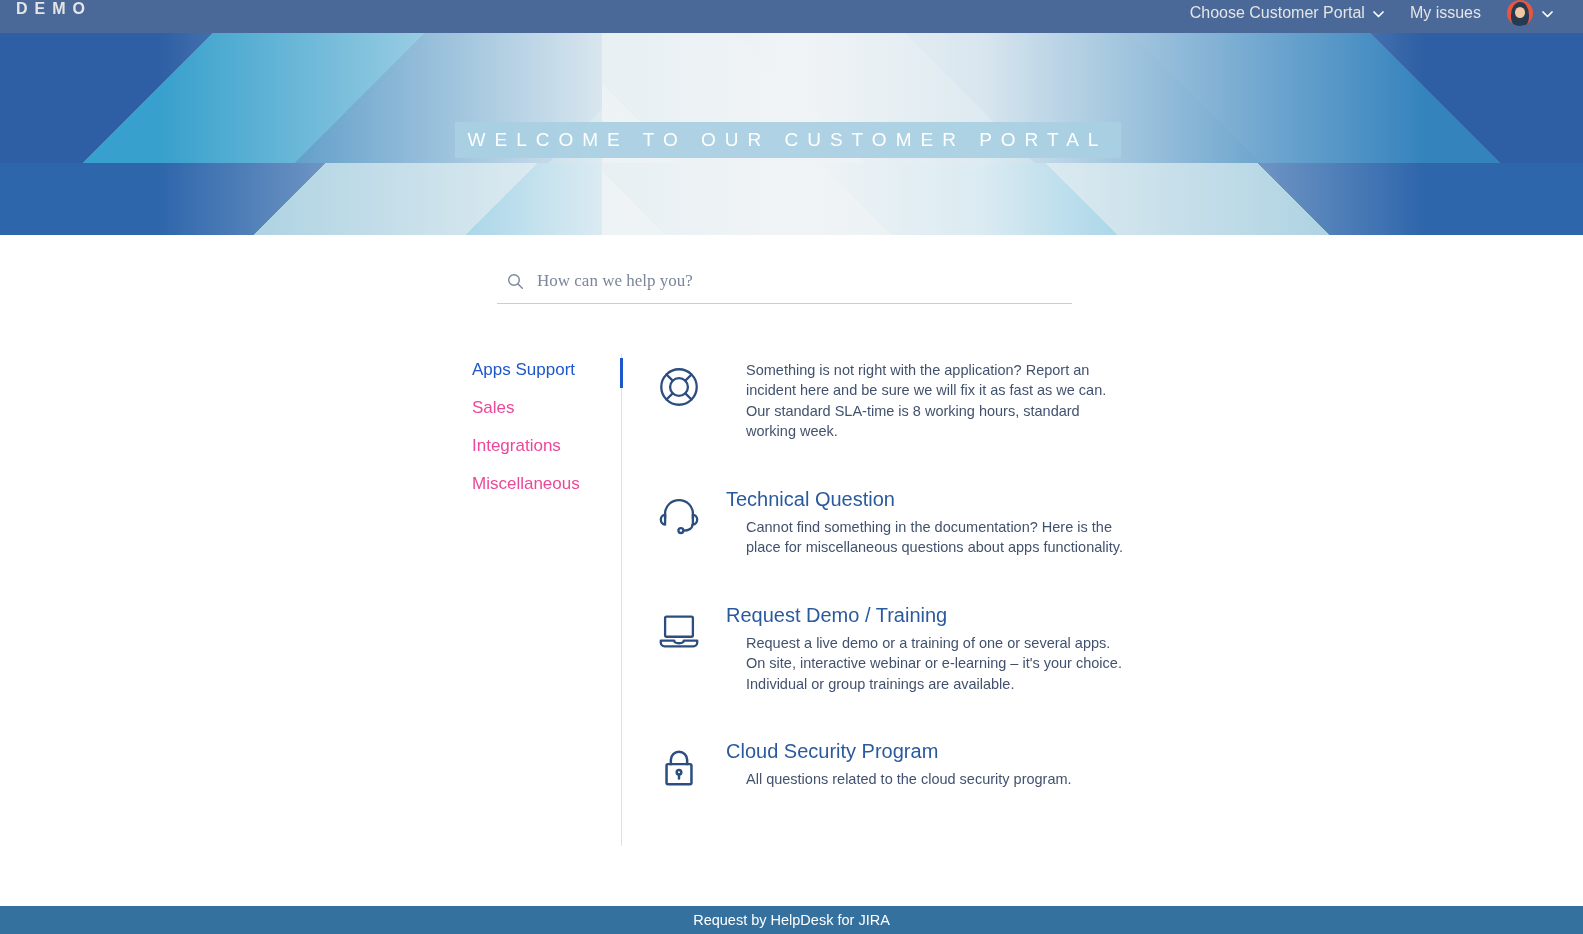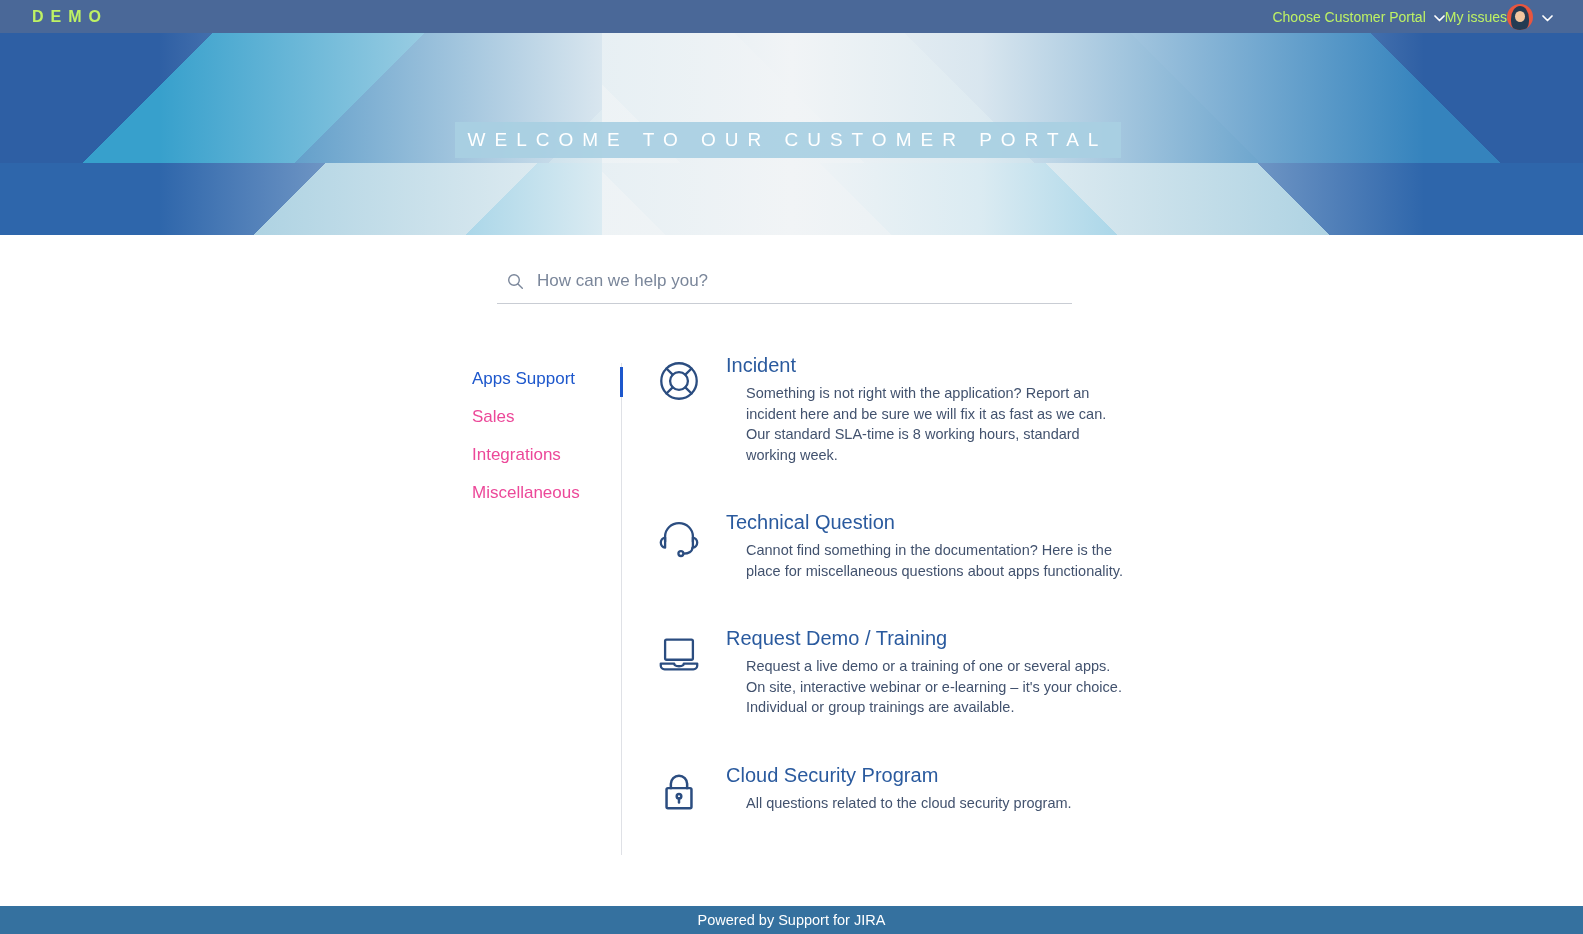--- a/index.html
+++ b/index.html
@@ -10,35 +10,36 @@
     position:relative;
     overflow:hidden;
     color:#42526e;
   }
 
   
   .navbar {
     height:33px;
     background:var(--navbar,#4a6898);
     display:flex;
-    align-items:center;
-    padding:0 30px 0 32px;
-    color:#bef264;
+    align-items:flex-start;
+    padding:0 30px 0 16px;
+    color:#e5e5e5;
   }
   .brand {
     font-size:16px;
     font-weight:600;
     letter-spacing:7px;
     cursor:pointer;
   }
   .nav-right {
     margin-left:auto;
     display:flex;
     align-items:center;
-    font-size:14px;
+    gap:26px;
+    font-size:16px;
   }
   .nav-link { display:flex; align-items:center; gap:8px; cursor:pointer; }
   .chev { display:inline-block; }
   .avatar-wrap { display:flex; align-items:center; gap:9px; cursor:pointer; }
   .avatar {
     width:26px; height:26px; border-radius:50%;
     background:#e8563f; position:relative; overflow:hidden;
   }
   .avatar .hood {
     position:absolute; top:2px; left:4px;
@@ -102,21 +103,21 @@
     margin:30px auto 0;
     margin-left:497px;
     display:flex;
     align-items:center;
     gap:13px;
     border-bottom:1px solid #c9cdd4;
     padding:6px 6px 12px 10px;
   }
   .search-input {
     border:none; outline:none; background:transparent;
-    font-family:Liberation Sans, sans-serif;
+    font-family:Liberation Serif, serif;
     font-size:17px;
     color:#42526e;
     flex:1;
   }
   .search-input::placeholder { color:#7a869a; opacity:1; }
 
   
   .content {
     display:flex;
     width:660px;
@@ -255,21 +256,20 @@
 
     <div class="rt-section">
       <div class="rt-icon">
         <svg width="46" height="46" viewBox="0 0 48 48" fill="none" stroke="#2b4d80" stroke-width="2.4" stroke-linecap="round">
           <circle cx="24" cy="24" r="18.5"></circle>
           <circle cx="24" cy="24" r="9.3"></circle>
           <path d="M30.6 17.4l6.5-6.5M17.4 17.4l-6.5-6.5M30.6 30.6l6.5 6.5M17.4 30.6l-6.5 6.5"></path>
         </svg>
       </div>
       <div>
-        <div class="rt-title">Incident</div>
         <div class="rt-desc">Something is not right with the application? Report an incident here and be sure we will fix it as fast as we can. Our standard SLA-time is 8 working hours, standard working week.</div>
       </div>
     </div>
 
     <div class="rt-section">
       <div class="rt-icon">
         <svg width="46" height="46" viewBox="0 0 48 48" fill="none" stroke="#2b4d80" stroke-width="2.4" stroke-linecap="round" stroke-linejoin="round">
           <path d="M9.5 28v-5.5C9.5 14.6 16 8.5 24 8.5s14.5 6.1 14.5 14V28"></path>
           <path d="M9.5 23.5c-2.6.4-4.5 2.7-4.5 5.3 0 2.6 1.9 4.9 4.5 5.2V23.5z"></path>
           <path d="M38.5 23.5c2.6.4 4.5 2.7 4.5 5.3 0 2.6-1.9 4.9-4.5 5.2V23.5z"></path>
@@ -308,14 +308,14 @@
       <div>
         <div class="rt-title">Cloud Security Program</div>
         <div class="rt-desc">All questions related to the cloud security program.</div>
       </div>
     </div>
 
   </div>
 </div>
 
 <div class="footer">
-  <span>Powered by Support for JIRA</span>
+  <span>Request by HelpDesk for JIRA</span>
 </div>
 
 </body></html>

